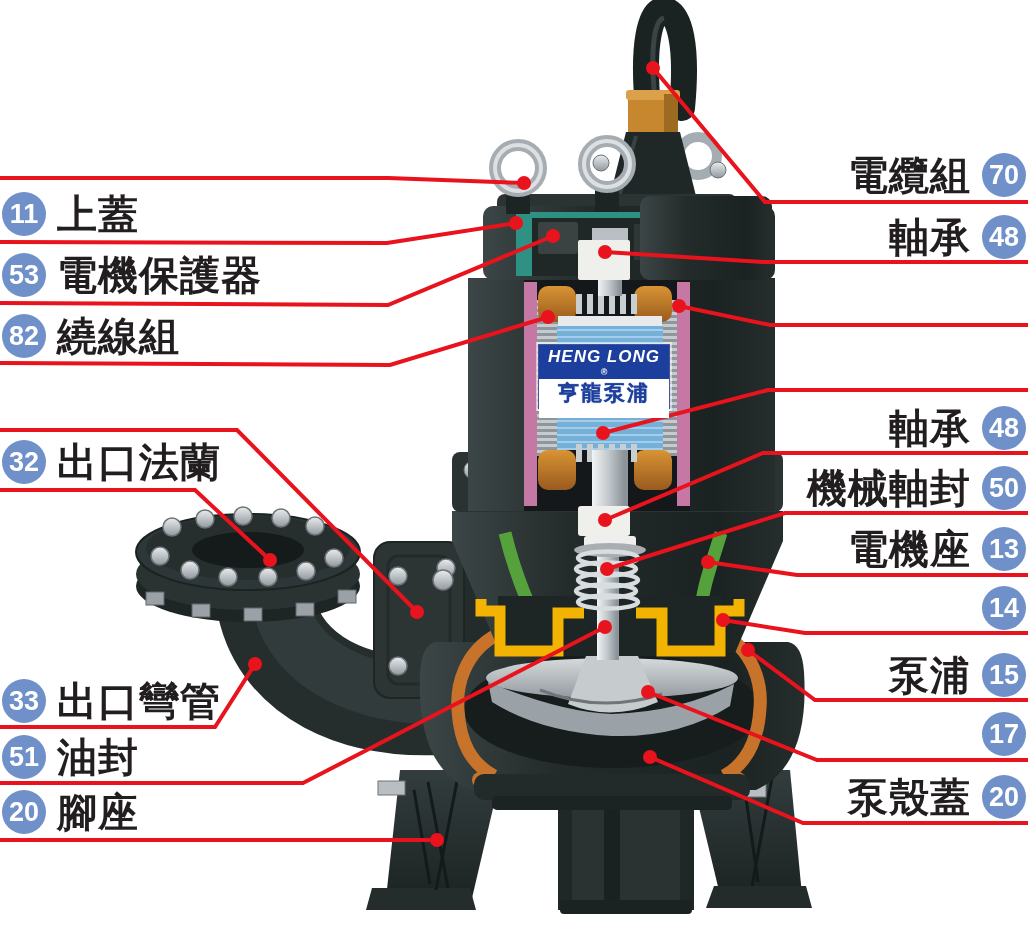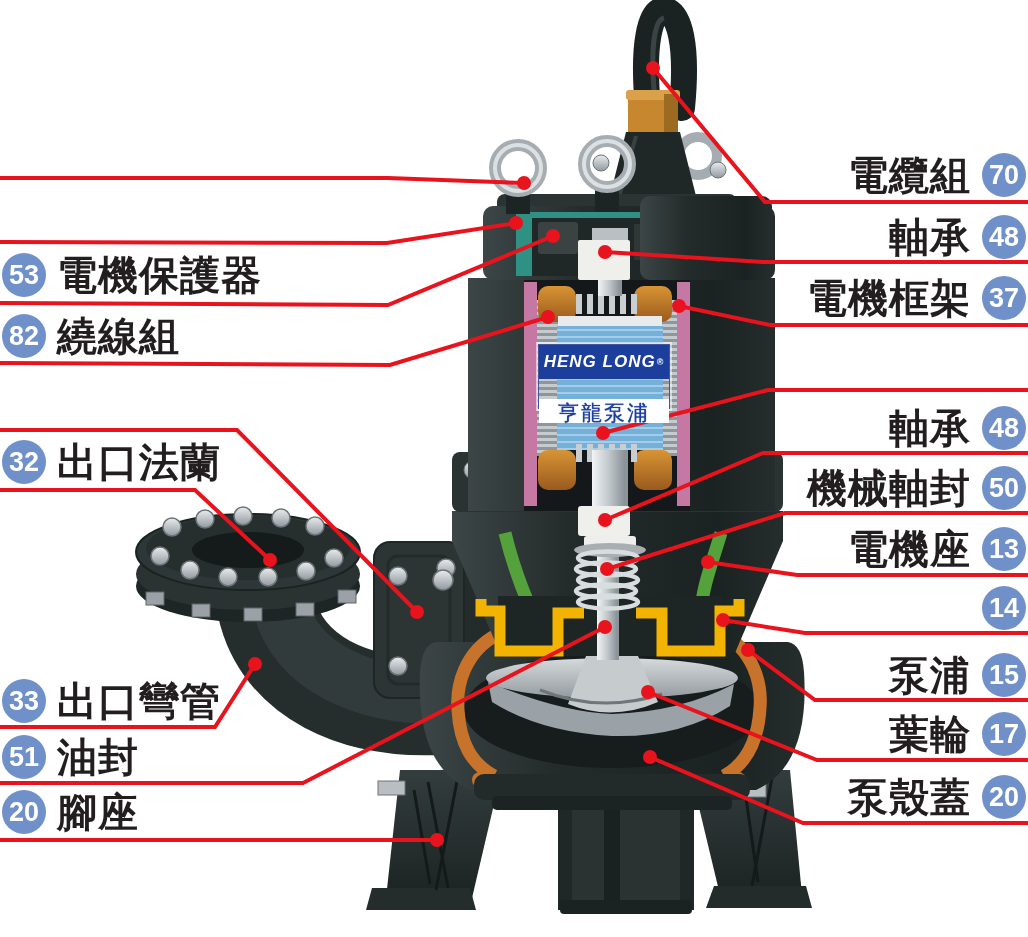--- a/index.html
+++ b/index.html
@@ -9,25 +9,25 @@
   .label{position:absolute;display:flex;align-items:center;gap:11px;height:62px;z-index:5;}
   .label.left{left:2px;}
   .label.right{right:2px;flex-direction:row;}
   .badge{width:44px;height:44px;border-radius:50%;background:#6f90c8;color:#ffffff;
          font-weight:bold;font-size:27px;line-height:44px;text-align:center;flex:0 0 44px;
          font-family:"Liberation Sans",sans-serif;}
   .ltext{font-size:40px;font-weight:bold;color:#221e1f;letter-spacing:1px;white-space:nowrap;}
   .plate{position:absolute;left:538px;top:344px;width:130px;height:63px;z-index:4;
          border:1px solid #44569a;box-shadow:0 0 0 2px rgba(255,255,255,.55);}
   .plate-top{background:#1c3e9c;color:#ffffff;height:34px;display:flex;align-items:center;
-             justify-content:center;font-weight:bold;font-size:17px;font-style:italic;letter-spacing:1px;}
+             justify-content:center;font-weight:bold;font-size:17px;font-style:italic;letter-spacing:1px;flex-direction:column;}
   .plate-top sup{font-size:9px;font-style:normal;margin-left:1px;}
-  .plate-bottom{background:#ffffff;color:#1c3e9c;height:24px;line-height:28px;text-align:center;
-                font-weight:normal;font-size:21px;letter-spacing:2px;
-                text-shadow:0 0 1px #1c3e9c;margin-top:20px;}
+  .plate-bottom{background:#ffffff;color:#1c3e9c;height:39px;line-height:28px;text-align:center;
+                font-weight:bold;font-size:21px;letter-spacing:2px;
+                text-shadow:0 0 1px #1c3e9c;}
 </style>
 </head>
 <body>
 
 <div id="canvas">
 
 <svg id="art" width="1028" height="937" viewBox="0 0 1028 937">
   <defs>
     <linearGradient id="gBody" x1="0" y1="0" x2="1" y2="0">
       <stop offset="0" stop-color="#3c4646"></stop>
@@ -267,20 +267,24 @@
 </svg>
 
 <div class="plate">
   <div class="plate-top">
     <span>HENG LONG</span>
         <sup>®</sup>
   </div>
   <div class="plate-bottom">亨龍泵浦</div>
 </div>
 
+<div class="label left" style="top:183px">
+  <span class="badge">11</span>
+  <span class="ltext">上蓋</span>
+    </div>
 <div class="label left" style="top:244px">
   <span class="badge">53</span>
   <span class="ltext">電機保護器</span>
     </div>
 <div class="label left" style="top:305px">
   <span class="badge">82</span>
   <span class="ltext">繞線組</span>
     </div>
 <div class="label left" style="top:431px">
   <span class="badge">32</span>
@@ -300,45 +304,40 @@
     </div>
 
 <div class="label right" style="top:144px">
   <span class="ltext">電纜組</span>
   <span class="badge">70</span>
     </div>
 <div class="label right" style="top:206px">
   <span class="ltext">軸承</span>
   <span class="badge">48</span>
     </div>
-<div class="label right" style="top:267px">
-  <span class="ltext">電機框架</span>
-  <span class="badge">37</span>
-    </div>
 <div class="label right" style="top:397px">
   <span class="ltext">軸承</span>
   <span class="badge">48</span>
     </div>
 <div class="label right" style="top:457px">
   <span class="ltext">機械軸封</span>
   <span class="badge">50</span>
     </div>
 <div class="label right" style="top:518px">
   <span class="ltext">電機座</span>
   <span class="badge">13</span>
     </div>
 <div class="label right" style="top:577px">
   <span class="badge">14</span>
     </div>
 <div class="label right" style="top:644px">
   <span class="ltext">泵浦</span>
   <span class="badge">15</span>
     </div>
 <div class="label right" style="top:703px">
-  <span class="ltext">葉輪</span>
   <span class="badge">17</span>
     </div>
 <div class="label right" style="top:766px">
   <span class="ltext">泵殼蓋</span>
   <span class="badge">20</span>
     </div>
 
 </div>
 
 </body></html>

